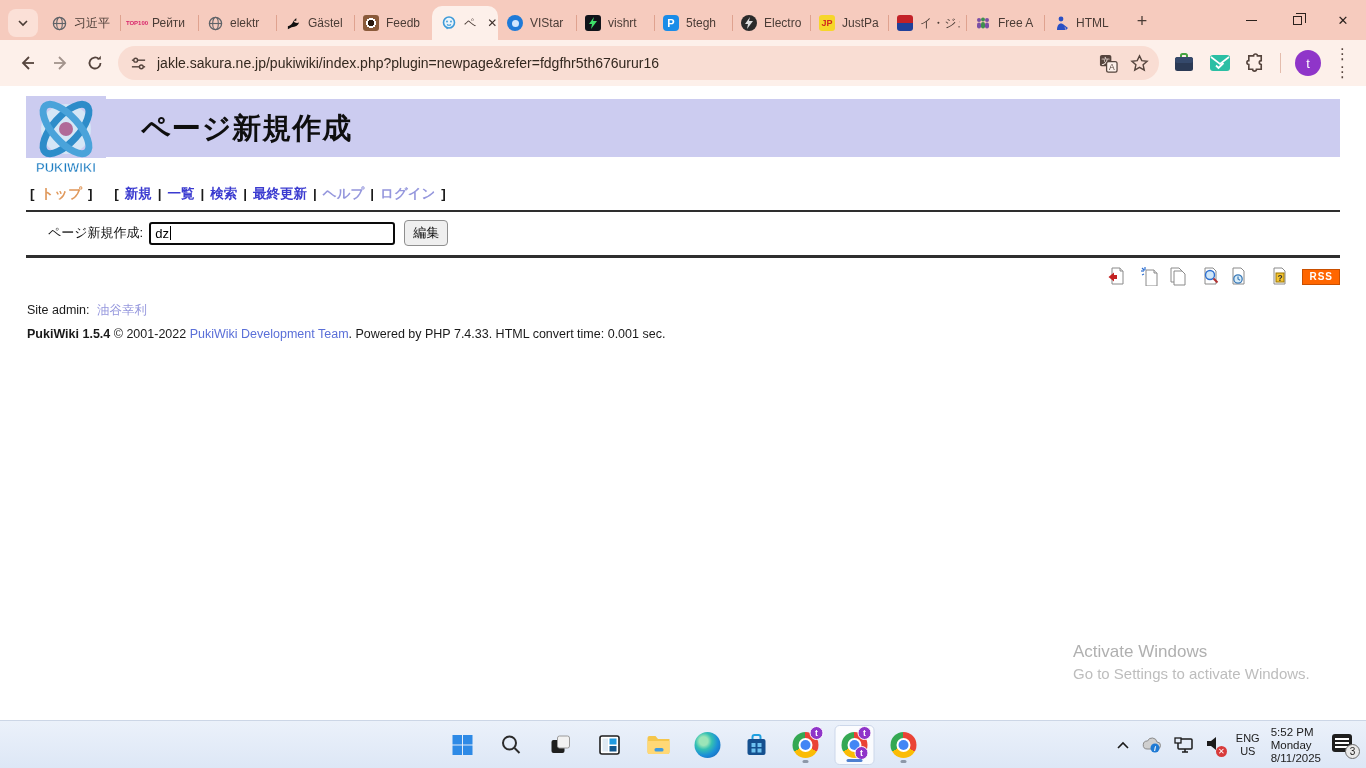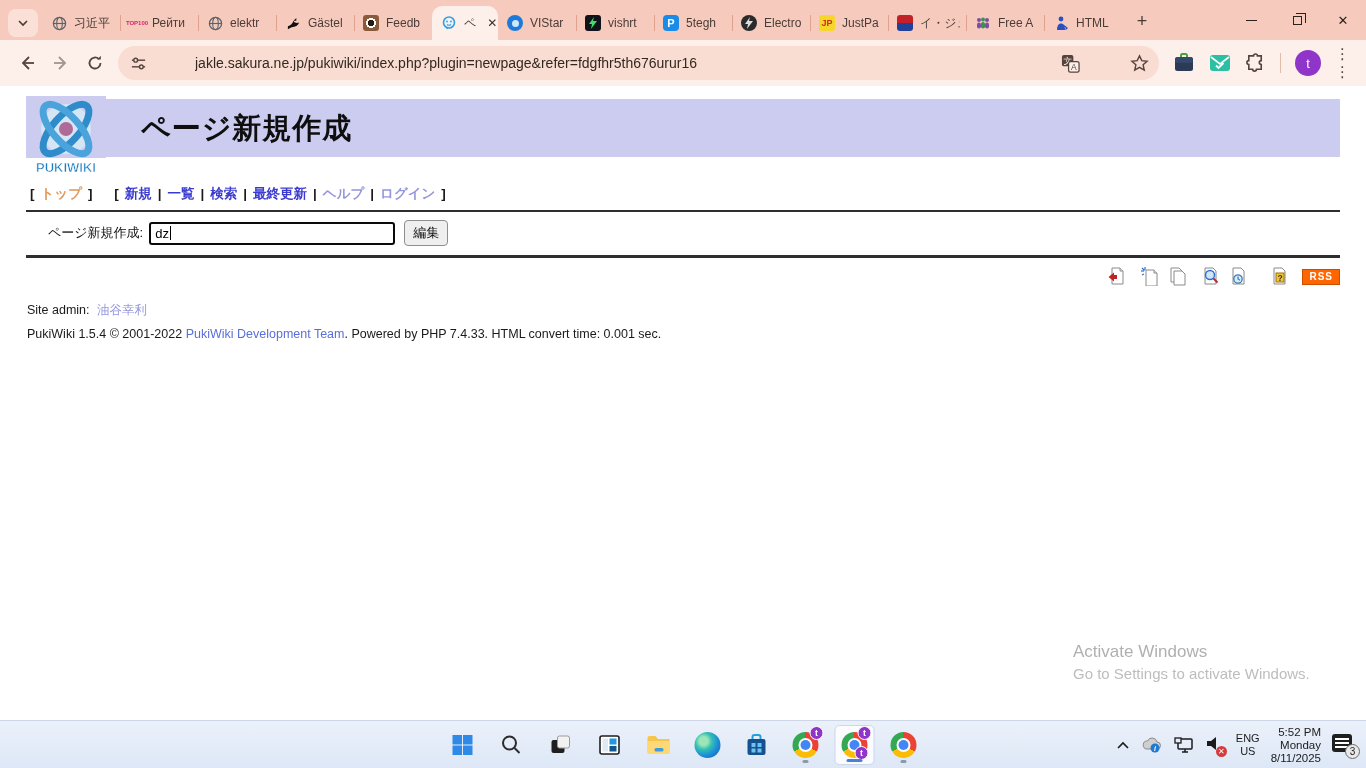--- a/index.html
+++ b/index.html
@@ -22,21 +22,21 @@
   .winctl { margin-left:auto; display:flex; height:40px; }
   .winctl .wc { width:46px; height:40px; display:flex; align-items:center; justify-content:center; color:#2b211d; font-size:13px; }
   .wc-min-glyph { width:11px; height:1px; background:#2b211d; }
   .wc-max-glyph { width:9px; height:9px; border:1px solid #2b211d; position:relative; background:transparent; }
   .wc-max-glyph::before { content:""; position:absolute; left:2px; top:-4px; width:9px; height:9px; border:1px solid #2b211d; border-left:none; border-bottom:none; }
 
   
   .toolbar { position:absolute; left:0; top:40px; width:1366px; height:46px; background:#fdf0ea; display:flex; align-items:center; padding:0 10px; }
   .nav-ico { width:34px; height:34px; border-radius:17px; display:flex; align-items:center; justify-content:center; font-size:18px; color:#55443d; }
   .nav-ico.dim { color:#a2938c; }
-  .urlbar { height:34px; flex:1; margin:0 8px 0 6px; background:#f9ddd3; border-radius:17px; display:flex; align-items:center; padding:0 10px 0 12px;gap:38px; }
+  .urlbar { height:34px; flex:1; margin:0 8px 0 6px; background:#f9ddd3; border-radius:17px; display:flex; align-items:center; padding:0 10px 0 12px; }
   .urlbar .url { flex:1; font-size:14px; color:#33281f; margin-left:10px; white-space:nowrap; overflow:hidden; }
   .tb-right { display:flex; align-items:center; gap:14px; margin:0 6px; }
   .tb-divider { width:1px; height:20px; background:#e4bcac; }
   .avatar { width:26px; height:26px; border-radius:50%; background:#8f35c9; color:#fff; font-size:13px; display:flex; align-items:center; justify-content:center; }
   .kebab { font-size:15px; color:#55443d; letter-spacing:0; }
 
   
   .page { position:absolute; left:0; top:86px; width:1366px; height:634px; background:#fff; }
   .banner { position:absolute; left:26px; top:13px; width:1314px; height:58px; background:#ccccf0; }
   .logo { position:absolute; left:26px; top:10px; width:80px; height:82px; }
@@ -52,42 +52,42 @@
   .form-label { font-size:13px; color:#111; }
   .fake-input { width:246px; height:23px; border:2px solid #0a0a0a; border-radius:3px; background:#fff; margin-left:6px; display:flex; align-items:center; padding:0 4px; font-size:13px; color:#000; }
   .caret { display:inline-block; width:1px; height:14px; background:#000; margin-left:1px; }
   .edit-btn { margin-left:9px; font-size:13px; color:#111; background:#efefef; border:1px solid #8f8f8f; border-radius:4px; padding:3px 8px; font-family:inherit; }
   .icons-row { position:absolute; right:26px; top:181px; display:flex; align-items:center; }
   .icons-row .ic { margin-left:11px; }
   .rss { margin-left:14px; background:#ff6600; border:1px solid #c94f00; color:#fff; font-size:10px; font-weight:bold; padding:1px 6px 2px; letter-spacing:1px; }
   .admin-line { position:absolute; left:27px; top:216px; font-size:12.5px; color:#1a1a1a; }
   .admin-line .lnkv { font-size:12.5px; }
   .footer-line { position:absolute; left:27px; top:241px; font-size:12.5px; color:#1a1a1a; }
-  .footer-line b { font-weight:normal; }
+  .footer-line b { font-weight:bold; }
   .footer-line .teamlnk { color:#5a6fd8; }
 
   
   .watermark { position:absolute; left:1073px; top:556px; color:#b9b9b9; }
   .wm1 { font-size:17px; color:#b0b0b0; }
   .wm2 { font-size:15px; color:#bdbdbd; margin-top:3px; }
 
   
   .taskbar { position:absolute; left:0; top:720px; width:1366px; height:48px; background:linear-gradient(#ebf1fa,#dde7f6); border-top:1px solid #ccd6e6; }
   .tb-center { position:absolute; left:50%; top:0; transform:translateX(-50%); height:48px; display:flex; align-items:center; gap:9px; }
   .tb-btn { width:40px; height:40px; border-radius:5px; display:flex; align-items:center; justify-content:center; position:relative; }
   .tb-btn.active { background:rgba(255,255,255,.8); border:1px solid #ccd7ea; }
   .run-dash { position:absolute; bottom:2px; left:50%; transform:translateX(-50%); width:6px; height:3px; border-radius:2px; background:#8d98a8; }
   .run-dash.wide { width:16px; background:#4e7fd0; }
   .badge-t { position:absolute; width:14px; height:14px; border-radius:50%; background:#8f35c9; color:#fff; font-size:9px; font-weight:bold; display:flex; align-items:center; justify-content:center; border:1px solid #fff; }
   .chrome-ball { width:26px; height:26px; border-radius:50%; background:conic-gradient(#ea4335 0 120deg,#fbbc05 120deg 240deg,#34a853 240deg 360deg); position:relative; }
   .chrome-ball::before { content:""; position:absolute; left:6px; top:6px; width:14px; height:14px; border-radius:50%; background:#fff; }
   .chrome-ball::after { content:""; position:absolute; left:8px; top:8px; width:10px; height:10px; border-radius:50%; background:#4286f5; }
   .tray { position:absolute; right:8px; top:0; height:48px; display:flex; align-items:center; gap:11px; }
   .lang { font-size:11px; color:#1b1b1b; text-align:center; line-height:13px; }
-  .clock { font-size:11.5px; color:#1b1b1b; text-align:right; line-height:13px; }
+  .clock { font-size:11.5px; color:#1b1b1b; line-height:13px; }
   .notif { position:relative; width:26px; height:22px; }
   .notif-sq { position:absolute; left:0; top:0; width:20px; height:18px; background:#1f1f1f; border-radius:3px; }
   .notif-sq::before { content:""; position:absolute; left:3px; top:4px; width:14px; height:2px; background:#fff; box-shadow:0 4px 0 #fff, 0 8px 0 #fff; }
   .notif-badge { position:absolute; right:-2px; bottom:-3px; width:15px; height:15px; border-radius:50%; background:#e9e9e9; border:1px solid #6b6b6b; color:#1b1b1b; font-size:10px; display:flex; align-items:center; justify-content:center; }
 
   
   .doc { width:17px; height:19px; }
 
   
   .fav-top100 { font-size:6px; line-height:6px; color:#d8256c; text-align:center; font-weight:bold; }

